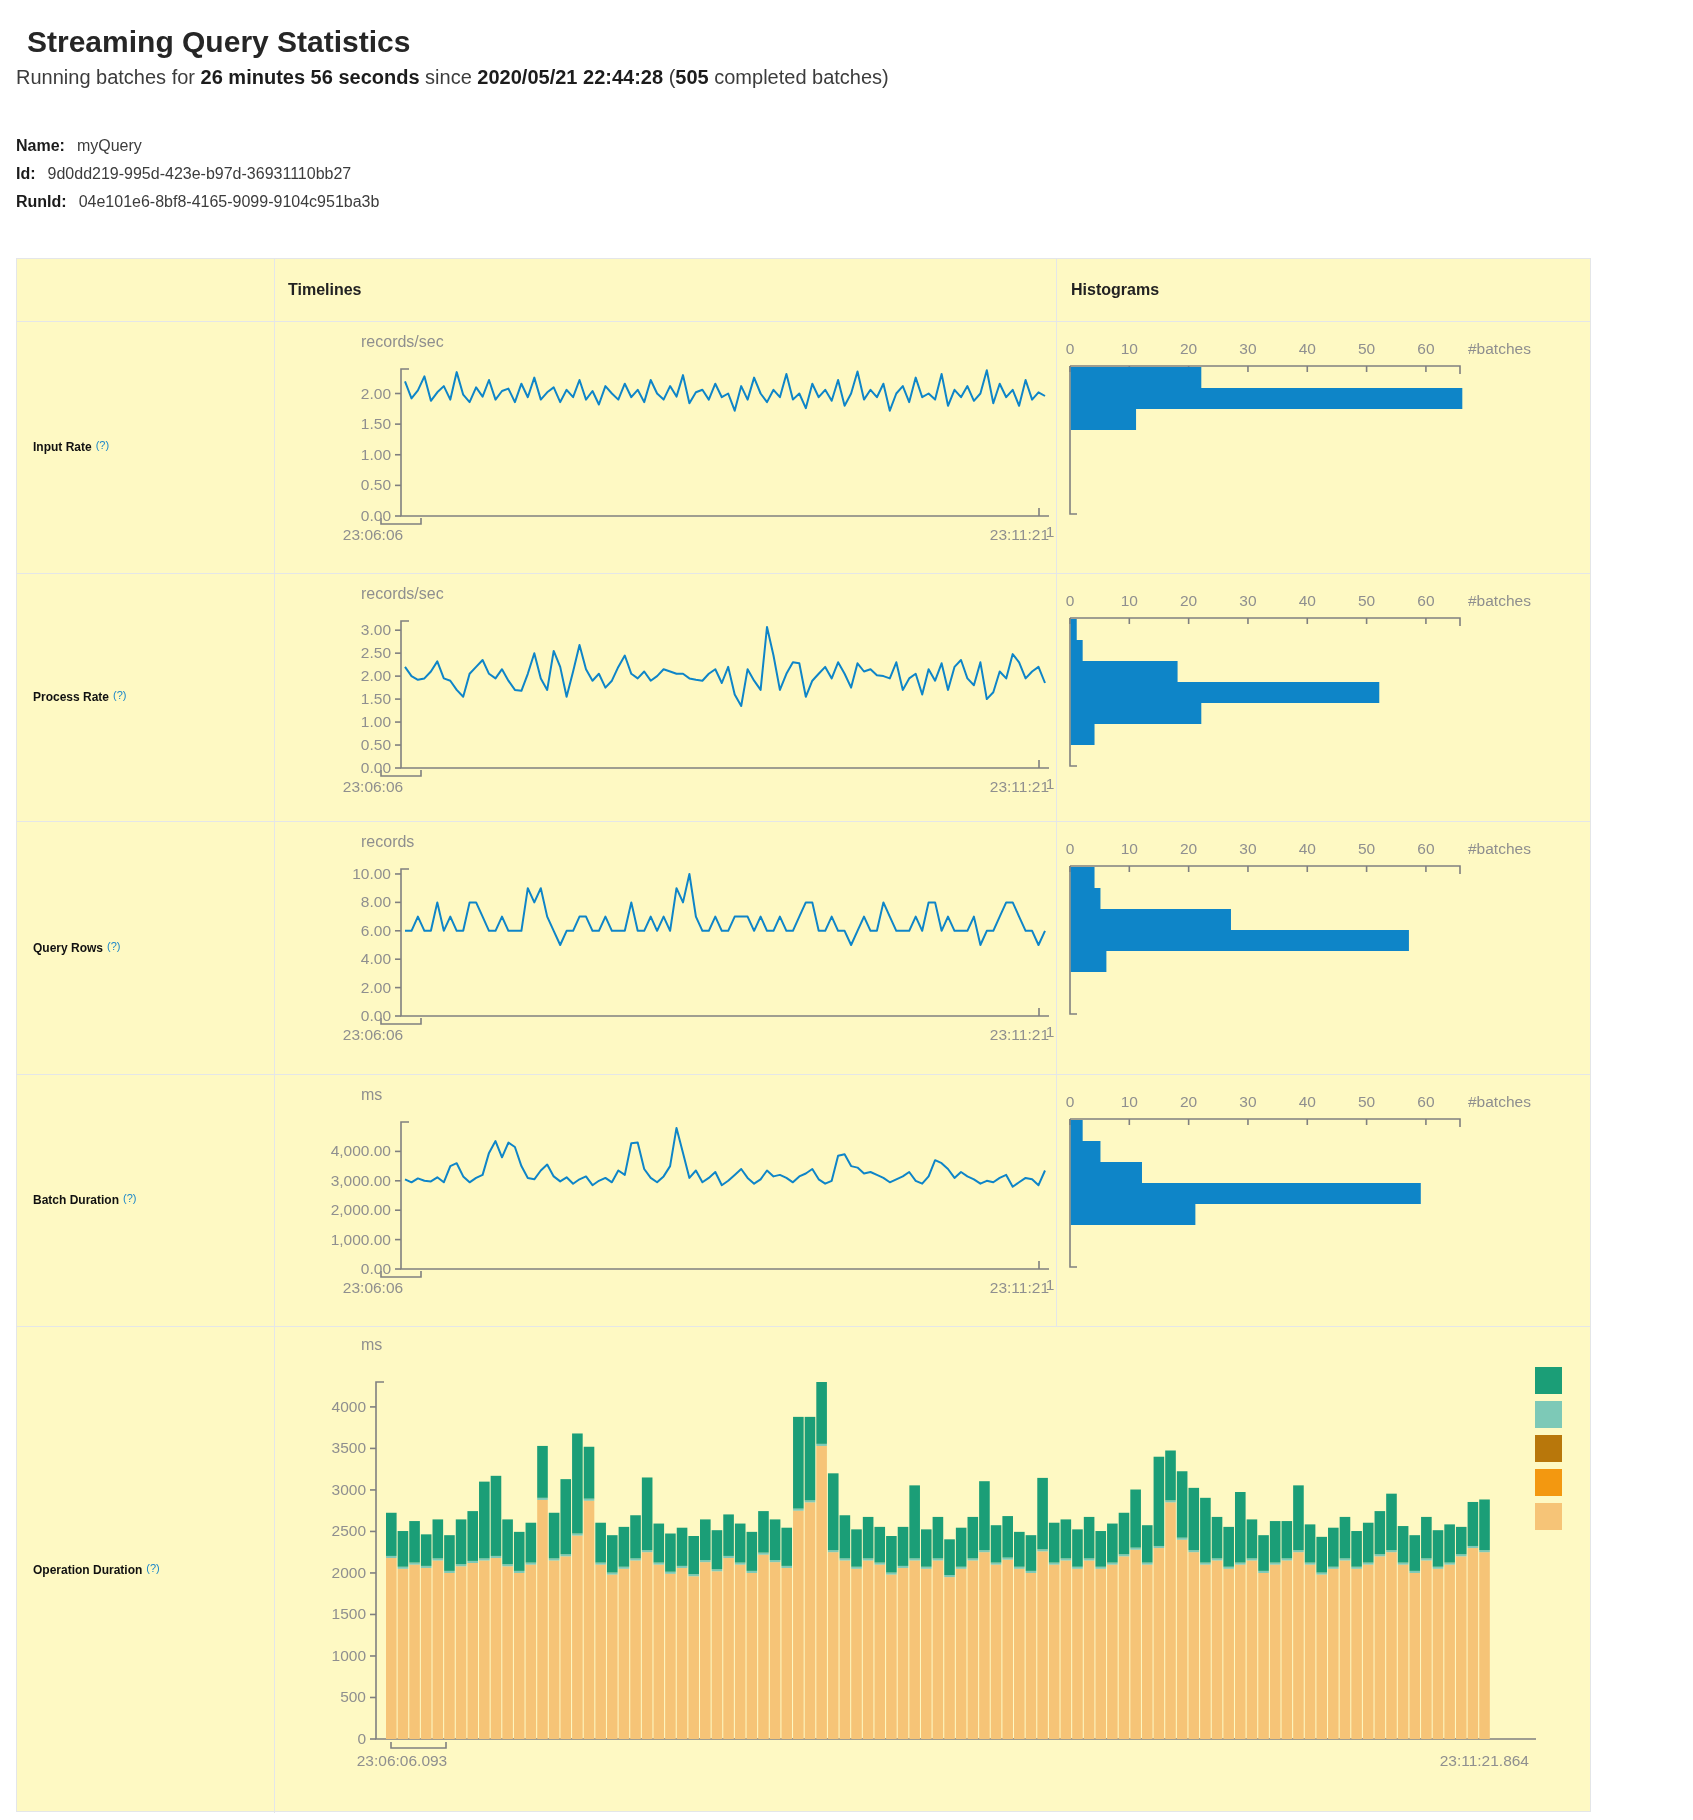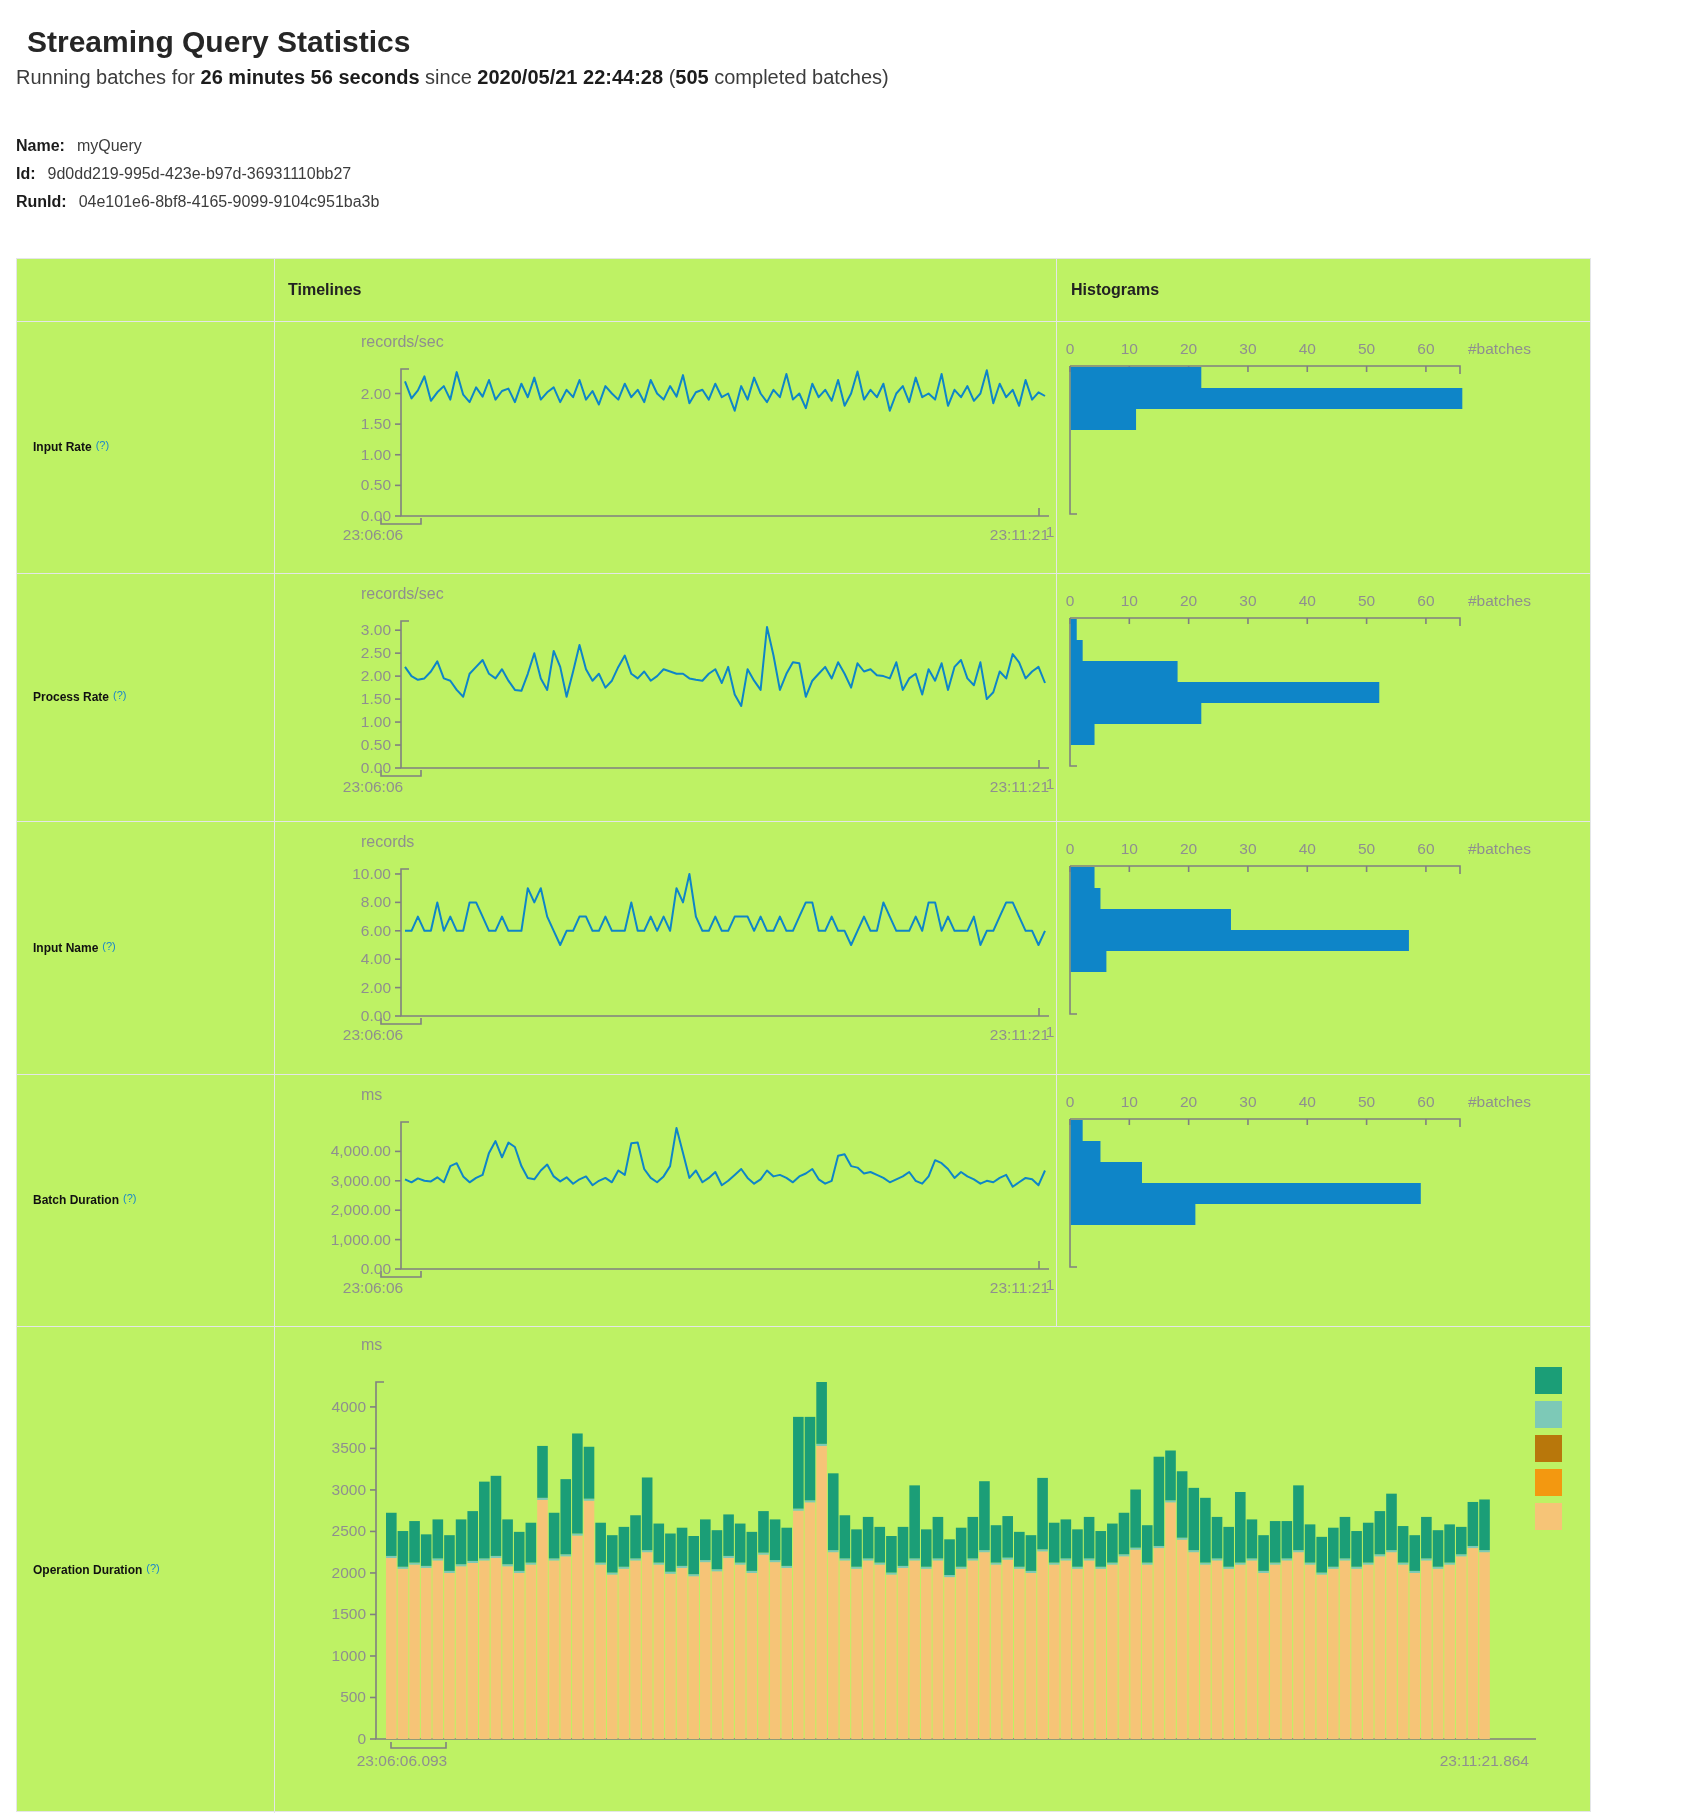--- a/index.html
+++ b/index.html
@@ -4,21 +4,21 @@
 <style>
   html,body{margin:0;padding:0;background:#fff;}
   body{width:1693px;height:1820px;position:relative;font-family:"Liberation Sans",sans-serif;color:#333;}
   .page{position:absolute;inset:0;}
   h1.title{position:absolute;left:16px;top:14px;margin:11px;font-size:30px;font-weight:700;color:#262626;letter-spacing:0;}
   .subtitle{position:absolute;left:16px;top:66px;margin:0;font-size:20px;color:#3c3c3c;}
   .subtitle b{color:#1c1c1c;}
   .meta{position:absolute;left:16px;top:132px;font-size:16px;line-height:28px;color:#3c3c3c;}
   .meta b{color:#1c1c1c;margin-right:12px;}
   
-  .stats-table{position:absolute;left:16px;top:258px;width:1575px;height:1554px;border:1px solid #e4e6e8;box-sizing:border-box;background:#bef264;}
+  .stats-table{position:absolute;left:16px;top:258px;width:1575px;height:1554px;border:1px solid #e4e6e8;box-sizing:border-box;background:#fef9c3;}
   .hb{position:absolute;left:0;width:100%;height:1px;background:#e4e6e8;}
   .vb{position:absolute;top:0;width:1px;background:#e4e6e8;}
   .th{position:absolute;display:flex;align-items:center;font-size:16px;font-weight:700;color:#222;}
   .cell-label{position:absolute;left:0;width:257px;display:flex;align-items:center;padding-left:16px;box-sizing:border-box;}
   .rl{font-size:12px;font-weight:700;color:#111;}
   .help{color:#1a87c9;font-size:11px;margin-left:4px;position:relative;top:-2px;cursor:pointer;}
   .mount{position:absolute;}
   svg{overflow:visible;display:block;}
   .u{font:16px "Liberation Sans",sans-serif;fill:#8f8f8f;}
   .tk{font:15.5px "Liberation Sans",sans-serif;fill:#8f8f8f;}
@@ -52,21 +52,21 @@
 
     <div class="cell-label" style="top:62px;height:252px">
       <span class="rl">Input Rate</span>
         <sup class="help">(?)</sup>
     </div>
     <div class="cell-label" style="top:314px;height:248px">
       <span class="rl">Process Rate</span>
         <sup class="help">(?)</sup>
     </div>
     <div class="cell-label" style="top:562px;height:253px">
-      <span class="rl">Input Name</span>
+      <span class="rl">Query Rows</span>
         <sup class="help">(?)</sup>
     </div>
     <div class="cell-label" style="top:815px;height:252px">
       <span class="rl">Batch Duration</span>
         <sup class="help">(?)</sup>
     </div>
     <div class="cell-label" style="top:1067px;height:487px">
       <span class="rl">Operation Duration</span>
         <sup class="help">(?)</sup>
     </div>

